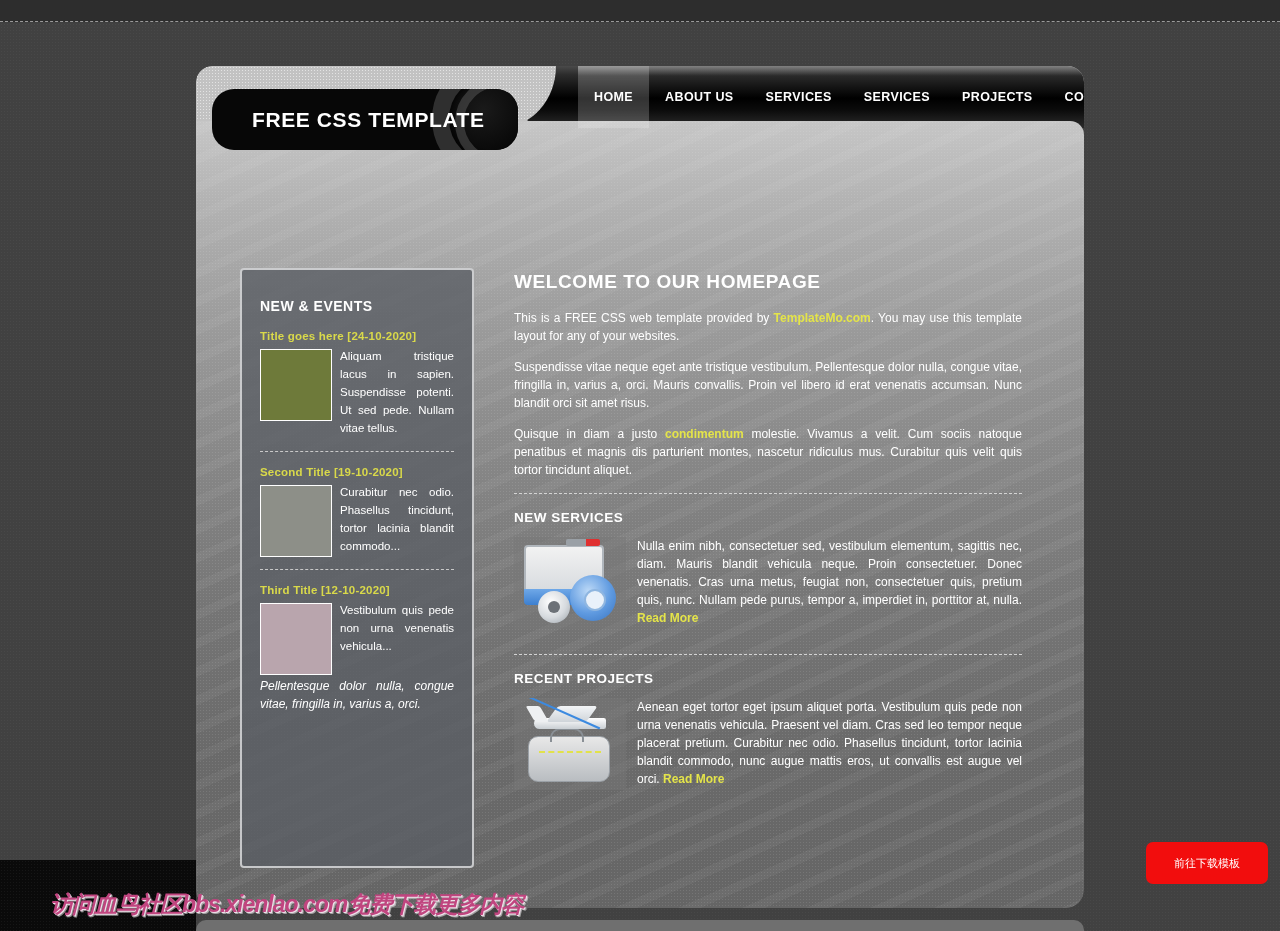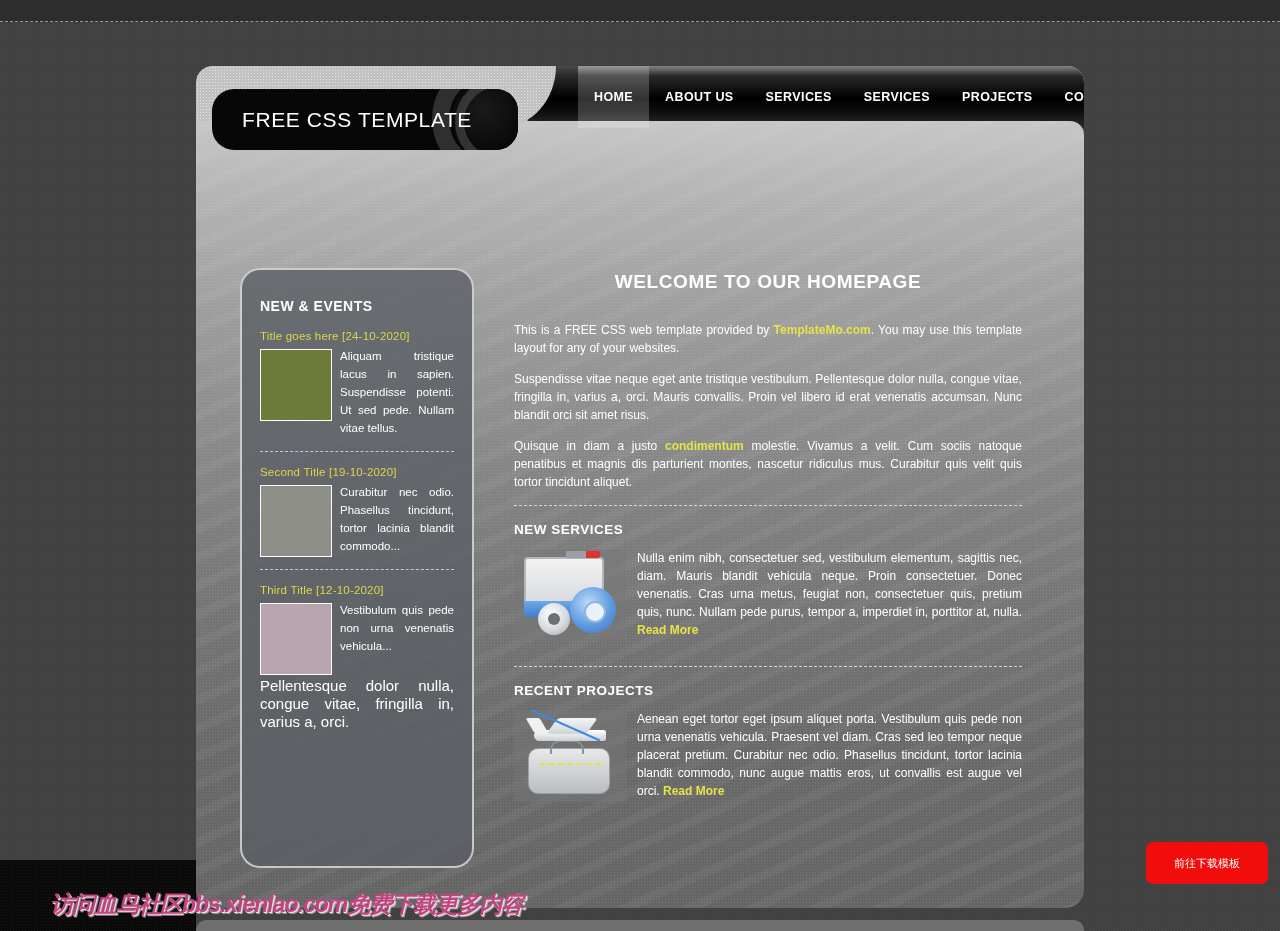--- a/index.html
+++ b/index.html
@@ -114,24 +114,24 @@
     border-radius: 50%;
     border: 17px solid #2f2f2f;
     background: radial-gradient(circle at 40% 40%, #1a1a1a, #050505 70%);
     box-shadow: inset 0 0 10px #000;
   }
   #logo-tire:after{
     content:""; position:absolute; left:6px; top:2px; width:70px; height:70px;
     border-radius:50%; border:9px solid #565656; opacity:.55;
   }
   #logo-text {
-    position: absolute; left: 30px; top: 0; height: 61px; line-height: 61px;
+    position: absolute; left: 40px; top: 0; height: 61px; line-height: 61px;
     color: #ffffff;
     font-size: 21px;
-    font-weight: normal;
+    font-weight: bold;
     letter-spacing: .6px;
     z-index: 2;
   }
 
   
   #body-panel {
     position: absolute; left: 0; top: 55px;
     width: 888px; height: 787px;
     border-radius: 0 14px 18px 18px;
     background:
@@ -149,35 +149,35 @@
     background-size:3px 3px;
     pointer-events:none;
   }
 
   
   #sidebar {
     position: absolute; left: 44px; top: 147px;
     width: 234px; height: 600px;
     background: rgba(90,94,100,.80);
     border: 2px solid rgba(255,255,255,.65);
-    border-radius: 20px;
+    border-radius: 4px;
     padding: 28px 18px 18px 18px;
     z-index: 3;
   }
   .side-h {
     color: #ffffff;
     font-size: 14px;
     font-weight: bold;
     letter-spacing: .5px;
     margin-bottom: 16px;
   }
   .news-title {
     color: #d9d94a;
     font-size: 11.5px;
-    font-weight: normal;
+    font-weight: bold;
     margin-bottom: 5px;
     letter-spacing: .2px;
   }
   .news-body {
     color: #ffffff;
     font-size: 11.5px;
     line-height: 18px;
     text-align: justify;
   }
   .news-thumb {
@@ -193,39 +193,39 @@
   .divider-dashed {
     clear: both;
     border: 0;
     border-top: 1px dashed #c9c9c9;
     margin: 14px 0 14px 0;
     height: 0;
   }
   .news-p {
     clear: both;
     color: #ffffff;
-    font-size: 15px;
+    font-size: 12px;
     line-height: 18px;
     text-align: justify;
     margin-top: 12px;
+    font-style: italic;
   }
 
   
   #content {
     position: absolute; left: 318px; top: 150px;
     width: 508px;
     z-index: 3;
   }
   .main-h {
     color: #ffffff;
     font-size: 19px;
     font-weight: bold;
     letter-spacing: .6px;
-    margin-bottom: 28px;
-    text-align: center;
+    margin-bottom: 16px;
   }
   .sub-h {
     color: #ffffff;
     font-size: 13.5px;
     font-weight: bold;
     letter-spacing: .5px;
     margin-bottom: 12px;
   }
   .p {
     color: #ffffff;

